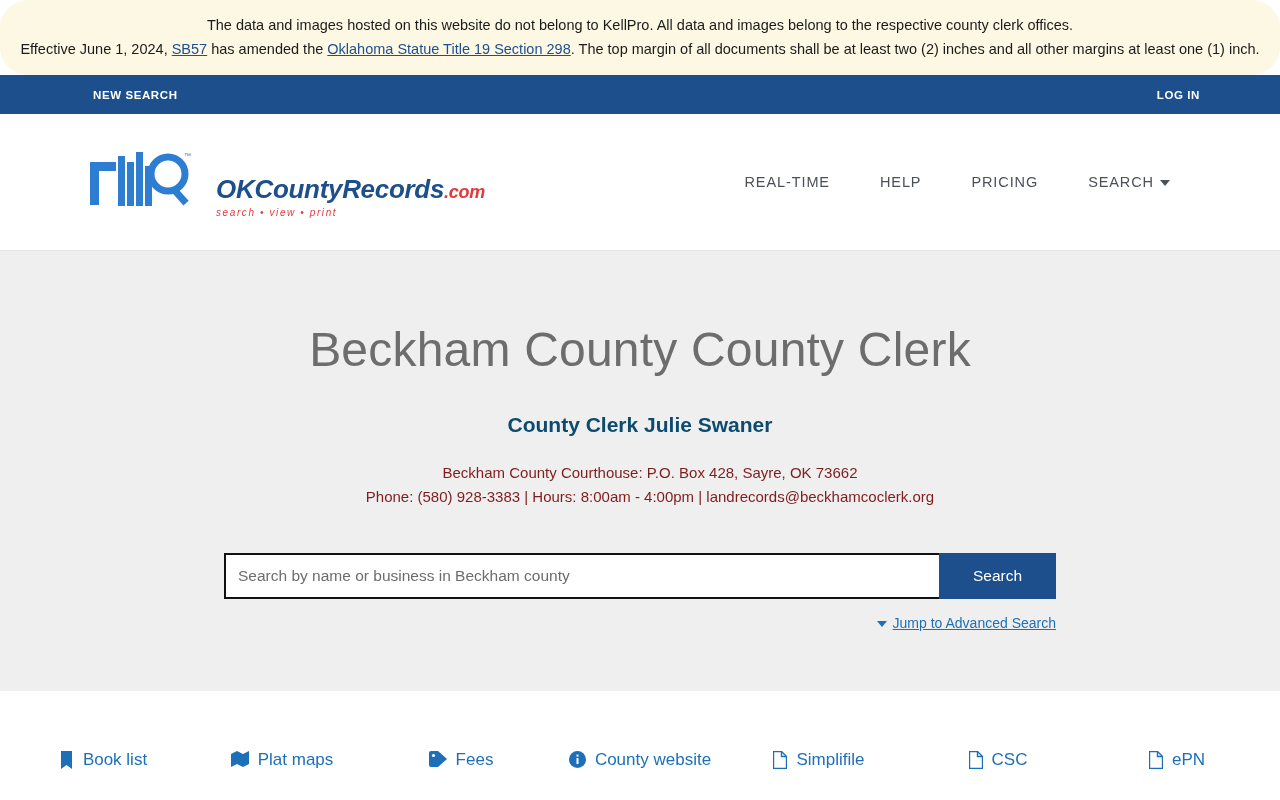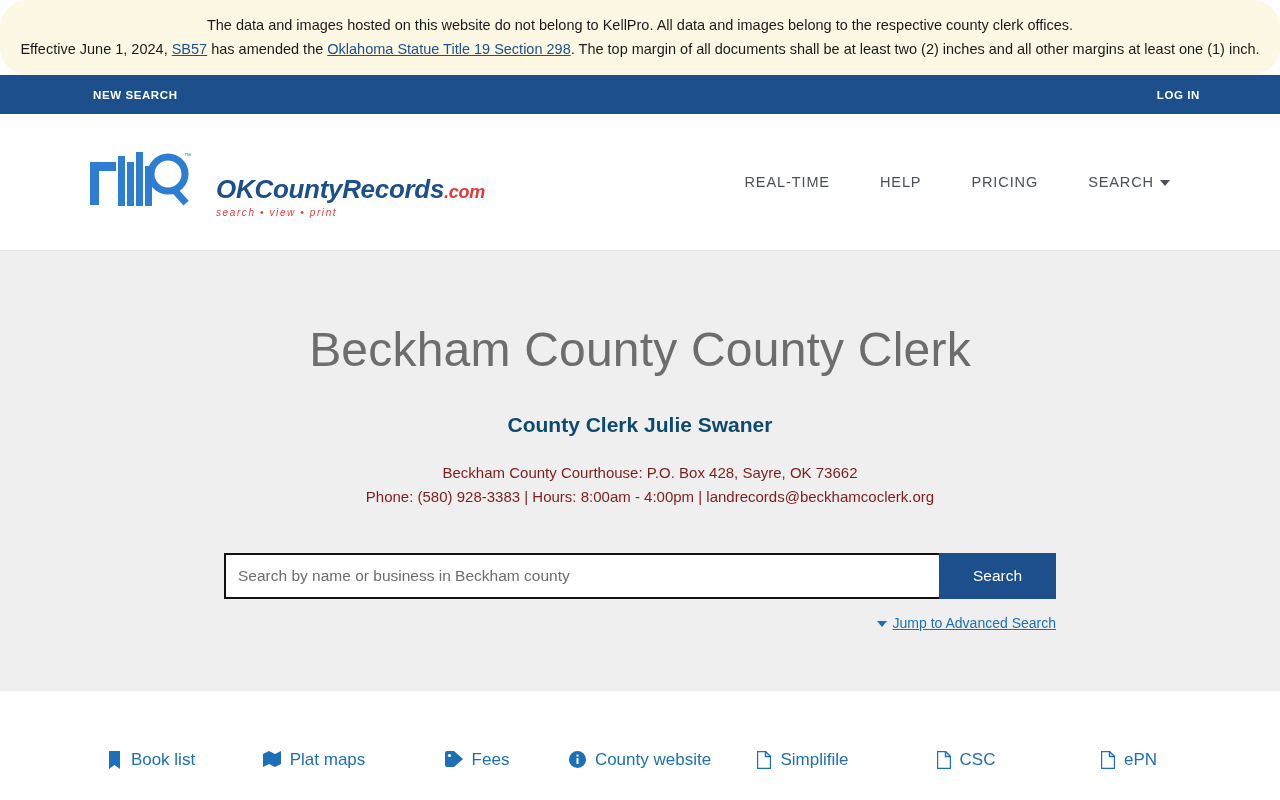--- a/index.html
+++ b/index.html
@@ -145,21 +145,21 @@
     vertical-align: middle;
   }
   .advrow a { color: #1d6fb8; text-decoration: underline; }
 
   
   .linkstrip {
     background: #fff;
     padding-top: 58px;
     display: flex;
     justify-content: center;
-    gap: 0;
+    gap: 16px;
   }
   .linkitem {
     display: flex;
     align-items: flex-start;
     gap: 9px;
     width: 163px;
     justify-content: center;
   }
   .linkitem .lbl {
     color: #1d6fb8;

